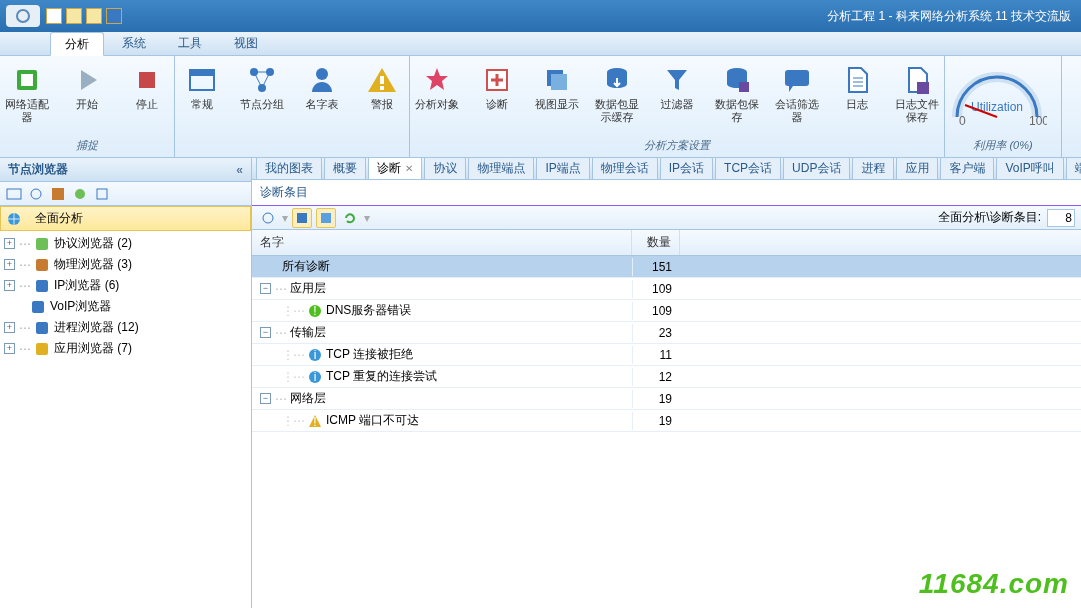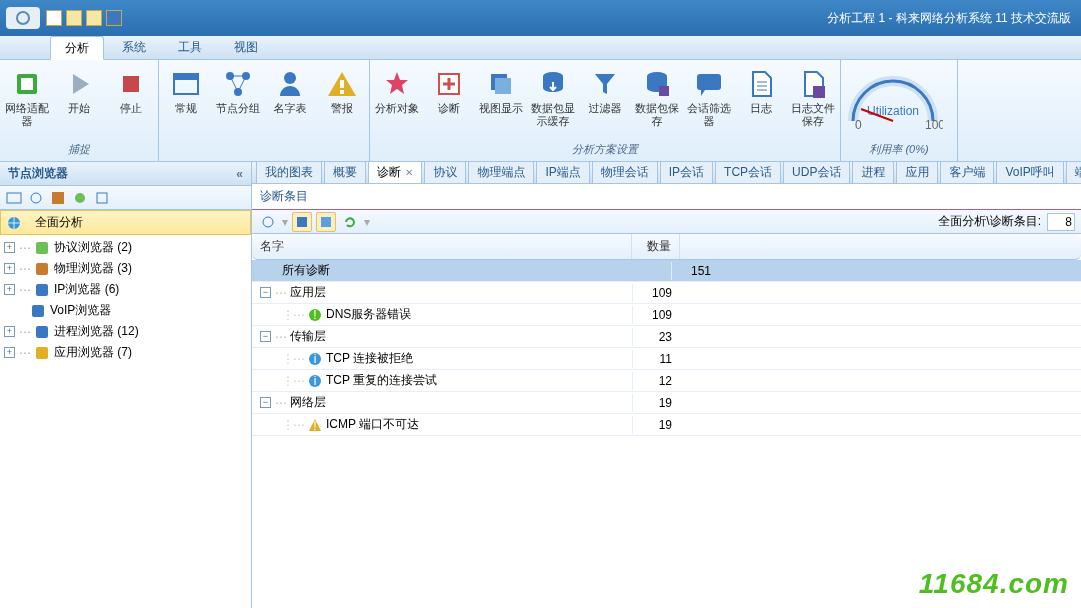--- a/index.html
+++ b/index.html
@@ -1,27 +1,27 @@
 <!DOCTYPE html>
 <html><head>
 <meta charset="utf-8">
 <style>
 * { box-sizing: border-box; margin: 0; padding: 0; font-family: "Microsoft YaHei", Tahoma, Arial, sans-serif; font-size: 12px; }
 body { width: 1081px; height: 608px; background: #fff; overflow: hidden; position: relative; }
-.titlebar { height: 36px; background: linear-gradient(#3f87c7, #2a6fb0); display: flex; align-items: center; color: #fff; padding: 0 6px; }
+.titlebar { height: 16px; background: linear-gradient(#3f87c7, #2a6fb0); display: flex; align-items: center; color: #fff; padding: 16px 6px; }
 .titlebar .logo { width: 34px; height: 22px; background: #e6eef6; border-radius: 4px; margin-right: 6px; display:flex;align-items:center;justify-content:center; }
 .titlebar .quick { display: flex; gap: 4px; }
 .titlebar .quick span { width: 16px; height: 16px; background: #f7e7a5; border: 1px solid #c8a84a; }
 .titlebar .title { margin-left: auto; font-size: 12px; padding-right: 4px; }
 .menubar { height: 24px; background: linear-gradient(#eaf3fb, #cde1f3); border-bottom: 1px solid #a6c5e3; display: flex; padding-left: 50px; gap: 4px; }
 .menubar .tab { padding: 3px 14px; color: #2a5a8a; cursor: pointer; border-radius: 3px 3px 0 0; }
 .menubar .tab.active { background: #fff; border: 1px solid #a6c5e3; border-bottom: 1px solid #fff; margin-bottom: -1px; color: #000; }
 .ribbon { height: 102px; background: linear-gradient(#f5faff, #dfeefb); border-bottom: 1px solid #a6c5e3; display: flex; }
 .ribbon .group { border-right: 1px solid #a6c5e3; display: flex; flex-direction: column; padding: 2px 2px 0 2px; }
-.ribbon .group-buttons { flex: 1; display: flex; align-items: flex-start; gap: 2px; padding-top: 4px; }
+.ribbon .group-buttons { flex: 1; display: flex; align-items: flex-start; gap: 10px; padding-top: 4px; }
 .ribbon .group-label { text-align: center; color: #4a6a8a; padding: 2px 0 4px; font-size: 11px; font-style: italic; }
 .rbtn { width: 50px; display: flex; flex-direction: column; align-items: center; gap: 2px; padding: 2px; cursor: pointer; border-radius: 3px; }
 .rbtn .ricon { width: 32px; height: 32px; display:flex;align-items:center;justify-content:center; }
 .rbtn .rlabel { font-size: 11px; color: #333; text-align: center; line-height: 13px; }
 .gauge { width: 112px; height: 80px; display:flex;flex-direction:column;align-items:flex-start;justify-content:center; }
 .body-row { display: flex; height: calc(100% - 154px); }
 .sidebar { width: 252px; border-right: 1px solid #a6c5e3; display: flex; flex-direction: column; }
 .panel-title { background: linear-gradient(#eaf3fb,#cde1f3); border-bottom: 1px solid #a6c5e3; padding: 3px 8px; color: #2a5a8a; font-weight: bold; display:flex;align-items:center;justify-content:space-between; }
 .panel-title .chevron { color:#5a7a9a; }
 .sidebar .toolbar { height: 24px; background: linear-gradient(#f5faff,#e4effa); border-bottom: 1px solid #a6c5e3; display:flex;align-items:center;gap:6px;padding:0 6px; }
@@ -38,27 +38,27 @@
 .content-tabs .ctab { padding:2px 8px; border:1px solid #a6c5e3; border-bottom:none; background:#e4effa; margin-right:2px; border-radius:2px 2px 0 0; color:#2a5a8a; cursor:pointer; font-size:11px; display:flex;align-items:center;gap:4px; }
 .content-tabs .ctab.active { background:#fff; color:#000; }
 .content-tabs .ctab .close { color:#888; font-size:10px; }
 .subheader { padding:4px 8px; color:#2a5a8a; border-bottom:1px solid #8b5cf6; }
 .subtoolbar { height:24px; background:linear-gradient(#f5faff,#e4effa); border-bottom:1px solid #a6c5e3; display:flex;align-items:center;justify-content:space-between;padding:0 6px; }
 .subtoolbar .left { display:flex;gap:4px;align-items:center; }
 .subtoolbar .left .tbtn { width:20px;height:20px;cursor:pointer;display:inline-flex;align-items:center;justify-content:center;border-radius:2px; }
 .subtoolbar .left .tbtn.orange { background:#fceebf;border:1px solid #e5c45a; }
 .subtoolbar .right { display:flex;align-items:center;gap:6px; }
 .subtoolbar .right input { width:28px; text-align:right; border:1px solid #a6c5e3; padding:1px 2px; }
-.grid-header { display:flex; background:linear-gradient(#f5faff,#e4effa); border-bottom:1px solid #a6c5e3;border-radius:6px; }
+.grid-header { display:flex; background:linear-gradient(#f5faff,#e4effa); border-bottom:1px solid #a6c5e3; }
 .grid-header .col { padding:4px 8px; border-right:1px solid #cde1f3; color:#333; }
 .col-name { flex:0 0 380px; }
 .col-qty { flex:0 0 48px; text-align:right; }
 .grid-body { flex:1; overflow:auto; }
 .grid-row { display:flex; border-bottom:1px solid #e4effa; align-items:center; min-height:20px; }
-.grid-row.sel { background:#b7d2ec;gap:39px; }
+.grid-row.sel { background:#b7d2ec; }
 .grid-row .cell-name { flex:0 0 380px; padding:2px 8px; display:flex;align-items:center;gap:4px; }
 .grid-row .cell-qty { flex:0 0 48px; text-align:right; padding:2px 8px; border-left:1px solid #e4effa; }
 .grid-row .exp { width:11px;height:11px;border:1px solid #7a9ab8;color:#4a6a8a;font-size:9px;text-align:center;line-height:9px; }
 .grid-row .dots { color:#bbb; letter-spacing:-1px; }
 .grid-row .ind1 { width:18px; }
 .grid-row .sicon { width:14px;height:14px;display:inline-flex; }
 .watermark { position:absolute; right:12px; bottom:8px; font-size:28px; font-weight:bold; font-style:italic; color:#4fbf1f; letter-spacing:1px; pointer-events:none; }
 svg { display:block; }
 </style>
 </head>

